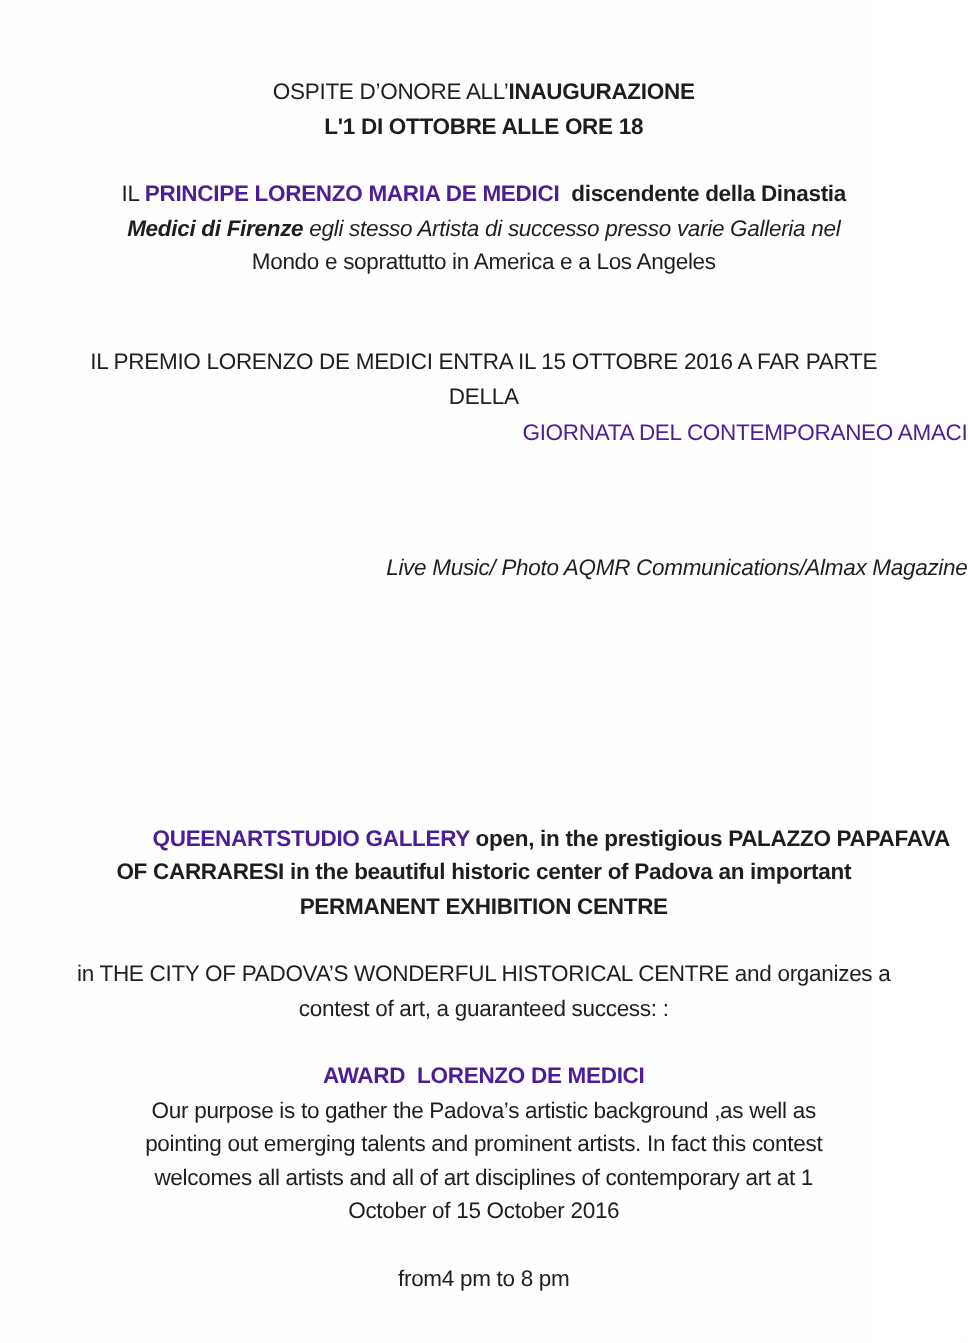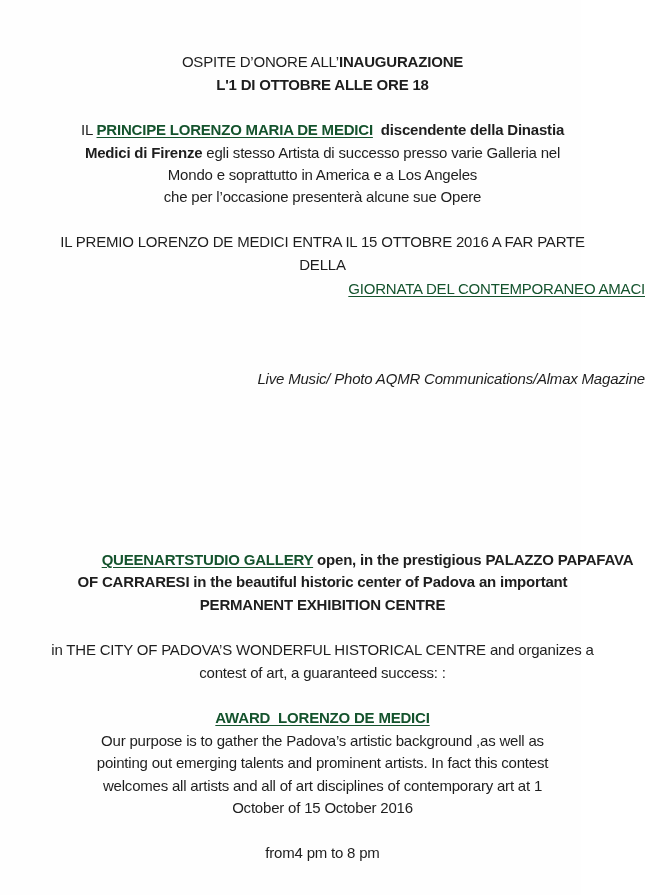--- a/index.html
+++ b/index.html
@@ -29,45 +29,43 @@
       text-align: center;
       font-size: 15px;
       line-height: 20px;
       height: 20px;
       white-space: nowrap;
       letter-spacing: -0.2px;
     }
     .b { font-weight: bold; }
     .i { font-style: italic; text-align: right; }
     .link {
-      color: #14532d;
-      text-decoration: underline;
+      color: #4c1d95;
       text-decoration-thickness: 1px;
       text-underline-offset: 2px;
       cursor: pointer;
     }
   </style>
 </head>
 <body>
 
 <div class="page">
 
   <div class="line" style="top:52px;">
     <span>OSPITE D’ONORE ALL’</span><span class="b">INAUGURAZIONE</span>
   </div>
   <div class="line b" style="top:75px;">L'1 DI OTTOBRE ALLE ORE 18</div>
 
   <div class="line" style="top:120px;">
     <span>IL </span><span class="b link">PRINCIPE LORENZO MARIA DE MEDICI</span><span class="b" style="white-space:pre;">  discendente della Dinastia</span>
   </div>
-  <div class="line" style="top:143px;">
+  <div class="line" style="top:143px;font-style:italic;">
     <span class="b">Medici di Firenze</span><span> egli stesso Artista di successo presso varie Galleria nel</span>
   </div>
   <div class="line" style="top:165px;">Mondo e soprattutto in America e a Los Angeles</div>
-  <div class="line" style="top:187px;">che per l’occasione presenterà alcune sue Opere</div>
 
   <div class="line" style="top:232px;">IL PREMIO LORENZO DE MEDICI ENTRA IL 15 OTTOBRE 2016 A FAR PARTE</div>
   <div class="line" style="top:255px;">DELLA</div>
   <div class="line" style="top:279px;text-align:right;">
     <span class="link">GIORNATA DEL CONTEMPORANEO AMACI</span>
   </div>
 
   <div class="line i" style="top:369px;">Live Music/ Photo AQMR Communications/Almax Magazine</div>
 
 

